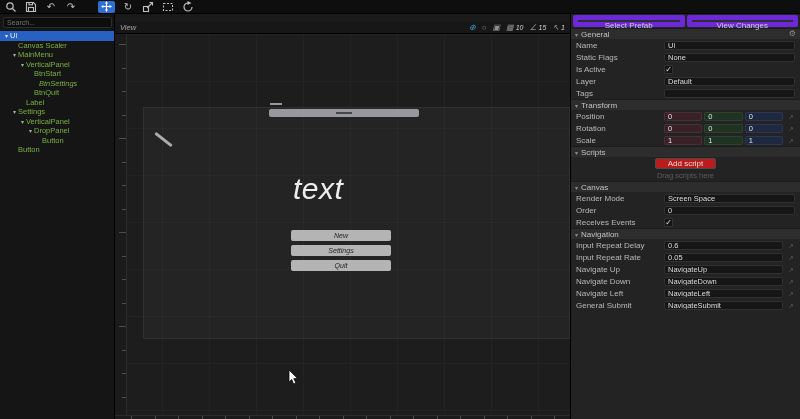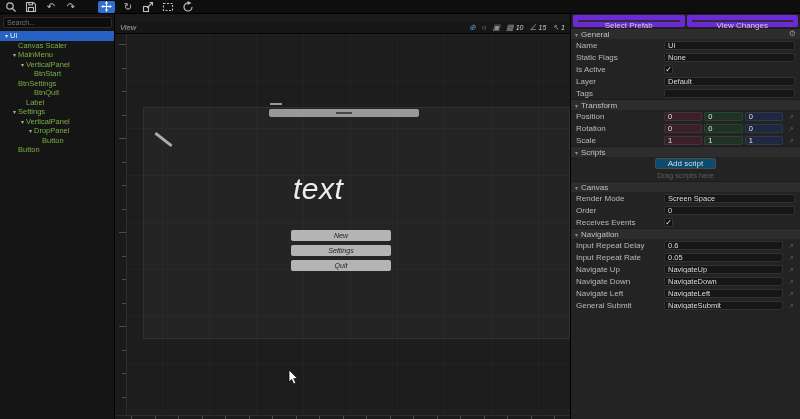--- a/index.html
+++ b/index.html
@@ -80,21 +80,21 @@
   .prop-label { flex:0 0 84px; color:#b9b9b9; white-space:nowrap; overflow:hidden; }
   .prop-field { flex:1; height:9px; line-height:8px; background:#161616; border:1px solid #313131;
     border-radius:2px; color:#dcdcdc; font-size:7.5px; padding:0 3px; white-space:nowrap; overflow:hidden; }
   .checkbox { width:9px; height:9px; background:#141414; border:1px solid #333;
     color:#cfe0f2; font-size:8px; line-height:8px; text-align:center; border-radius:1px; }
   .vec3 { flex:1; display:flex; gap:2px; }
   .vfield { flex:1; height:9px; line-height:8px; font-size:7.5px; color:#e2e2e2; padding:0 3px;
     border-radius:2px; border:1px solid rgba(255,255,255,0.07); }
   .vx { background:#3a2127; } .vy { background:#1e3322; } .vz { background:#1e2840; }
   .row-icon { flex:0 0 8px; font-size:6px; color:#6f6f6f; text-align:center; }
-  .add-script-btn { background:#0c4a6e; border:1px solid #4a4a4a; border-radius:2px;
+  .add-script-btn { background:#b91c1c; border:1px solid #4a4a4a; border-radius:2px;
     color:#ddd; font-size:8px; line-height:10px; padding:0 12px; height:11px; cursor:default; }
   .hint { color:#5d5d5d; font-size:7.5px; }
 </style>
 </head>
 <body>
 
 <div id="app">
 
   <div id="topbar">
     <span class="tb-btn">
@@ -160,21 +160,21 @@
           <span class="tree-label">MainMenu</span>
         </div>
         <div class="tree-row" style="padding-left: 19px;">
           <span class="tree-arrow">▾</span>
           <span class="tree-label">VerticalPanel</span>
         </div>
         <div class="tree-row" style="padding-left: 27px;">
           <span class="tree-arrow"></span>
           <span class="tree-label">BtnStart</span>
         </div>
-        <div class="tree-row" style="padding-left: 11px;">
+        <div class="tree-row" style="padding-left: 32px; font-style: italic;">
           <span class="tree-arrow"></span>
           <span class="tree-label">BtnSettings</span>
         </div>
         <div class="tree-row" style="padding-left: 27px;">
           <span class="tree-arrow"></span>
           <span class="tree-label">BtnQuit</span>
         </div>
         <div class="tree-row" style="padding-left: 19px;">
           <span class="tree-arrow"></span>
           <span class="tree-label">Label</span>

